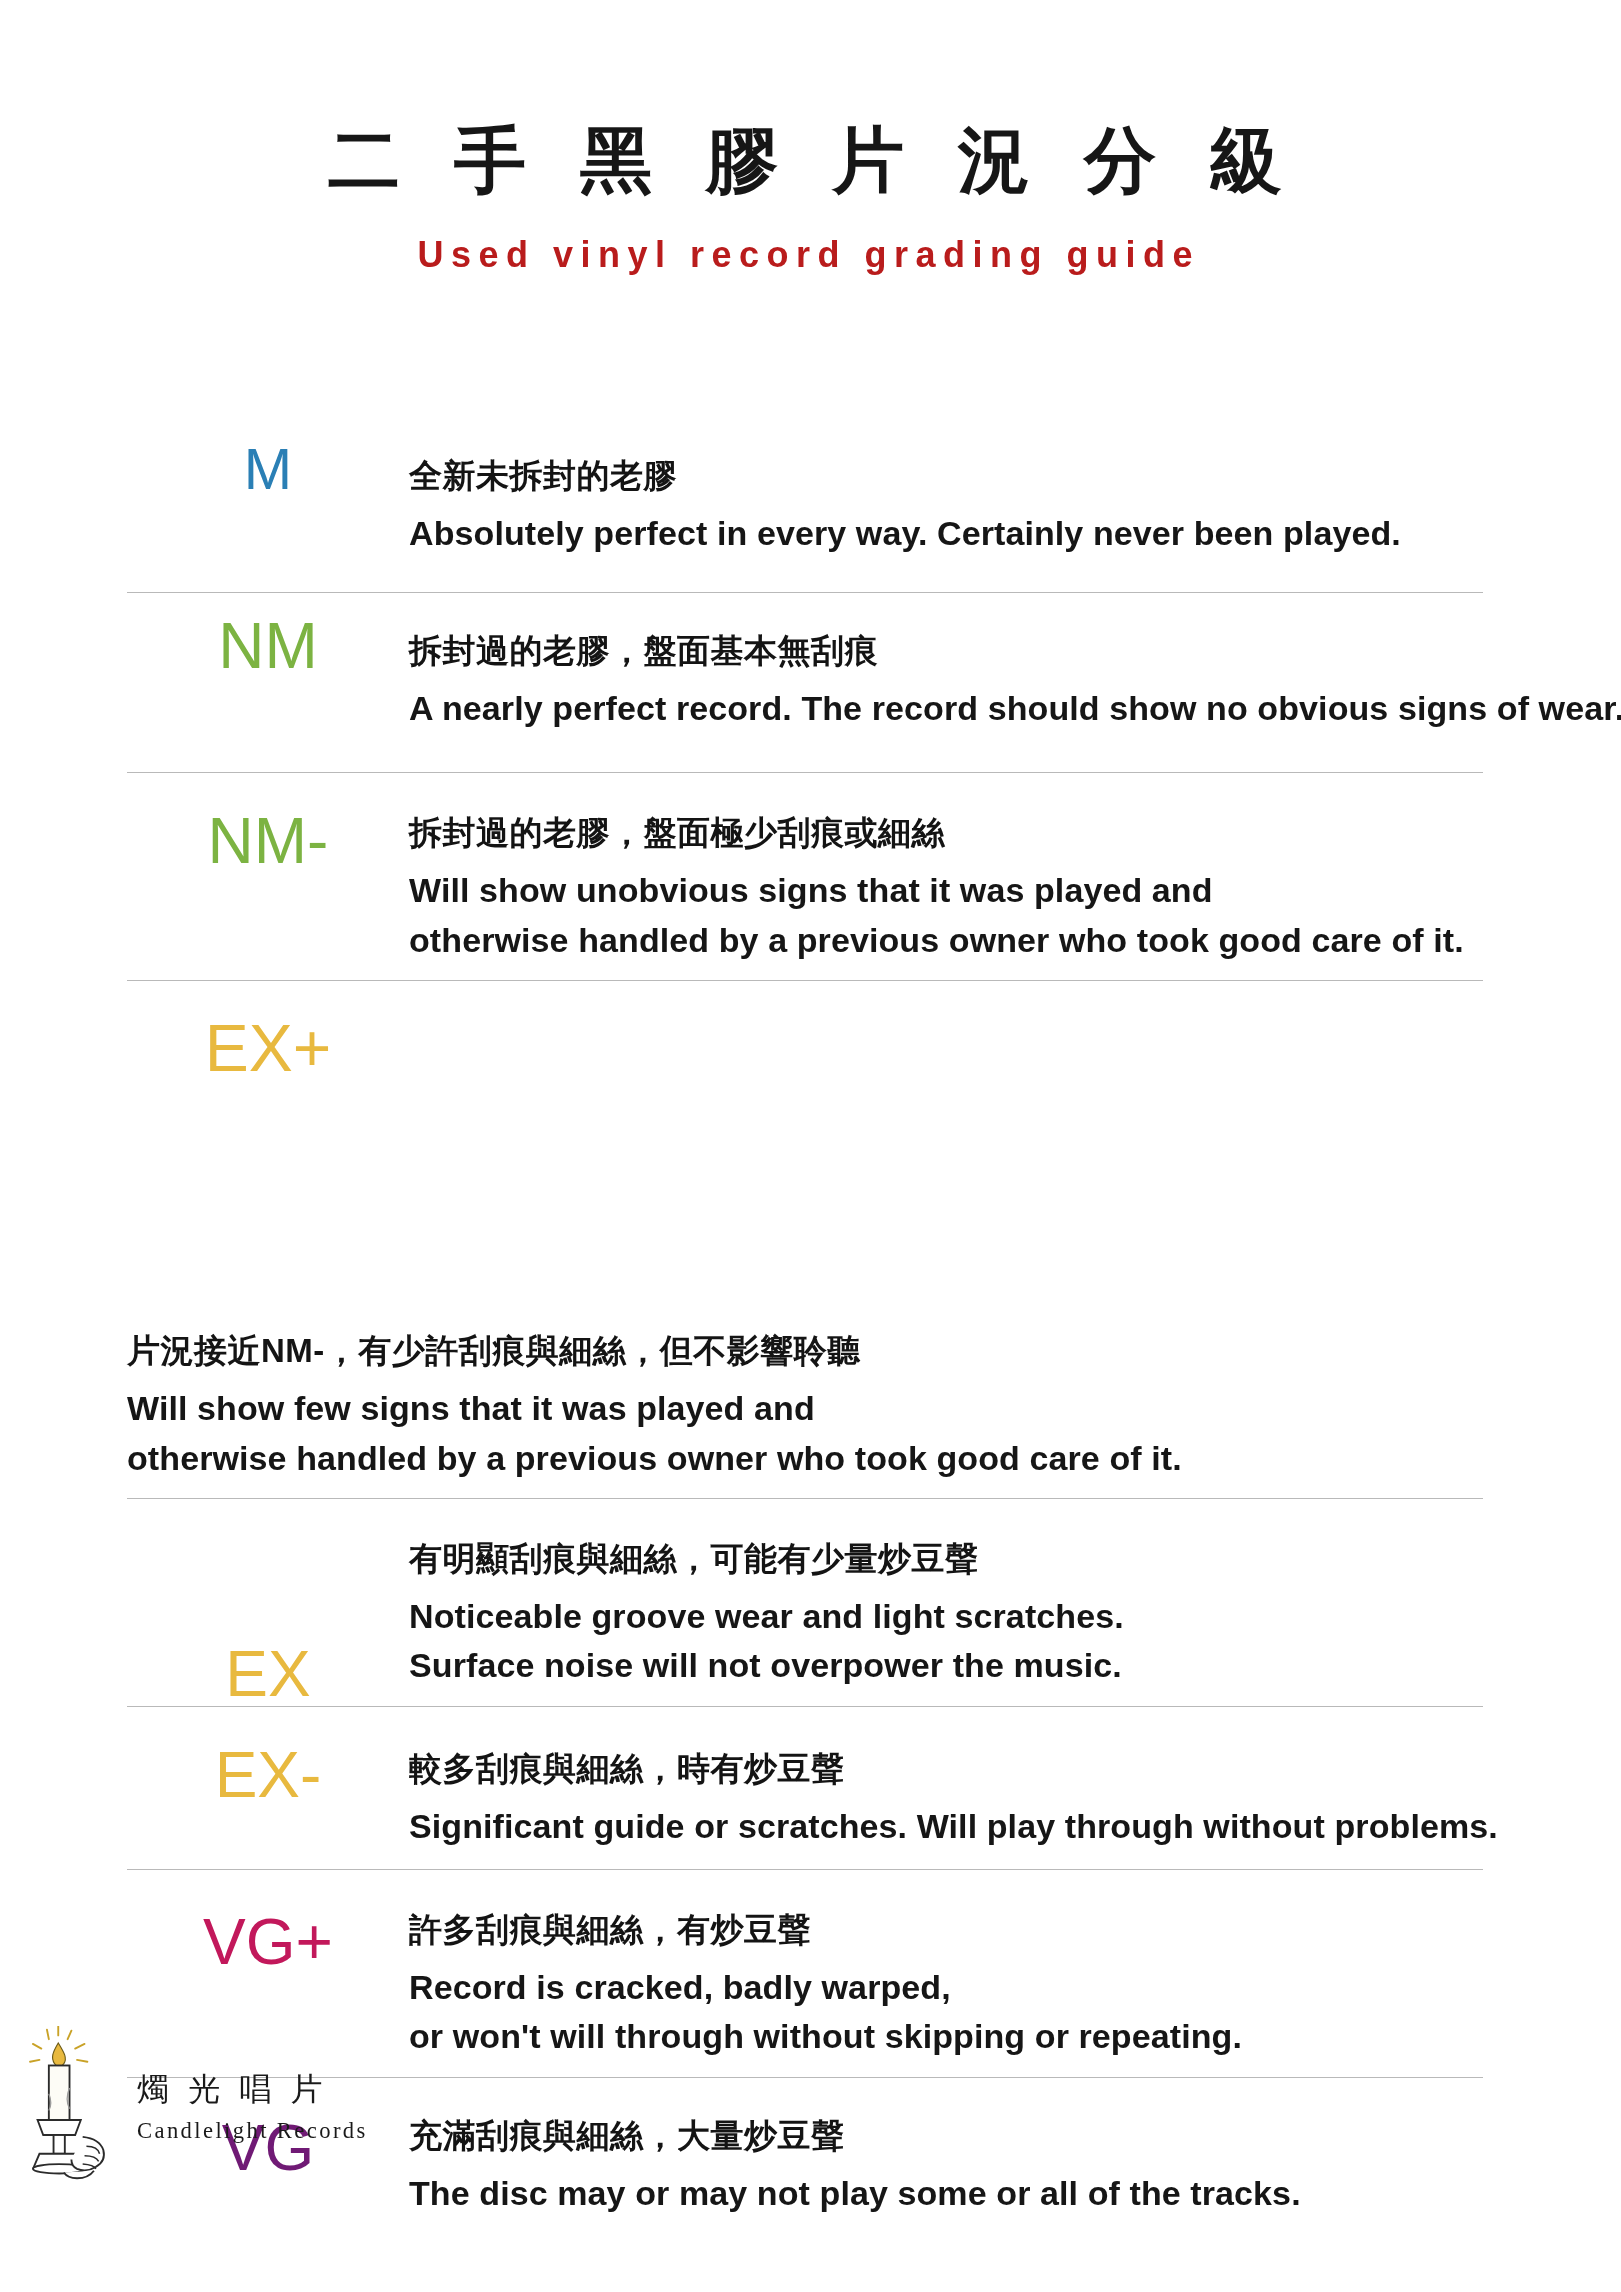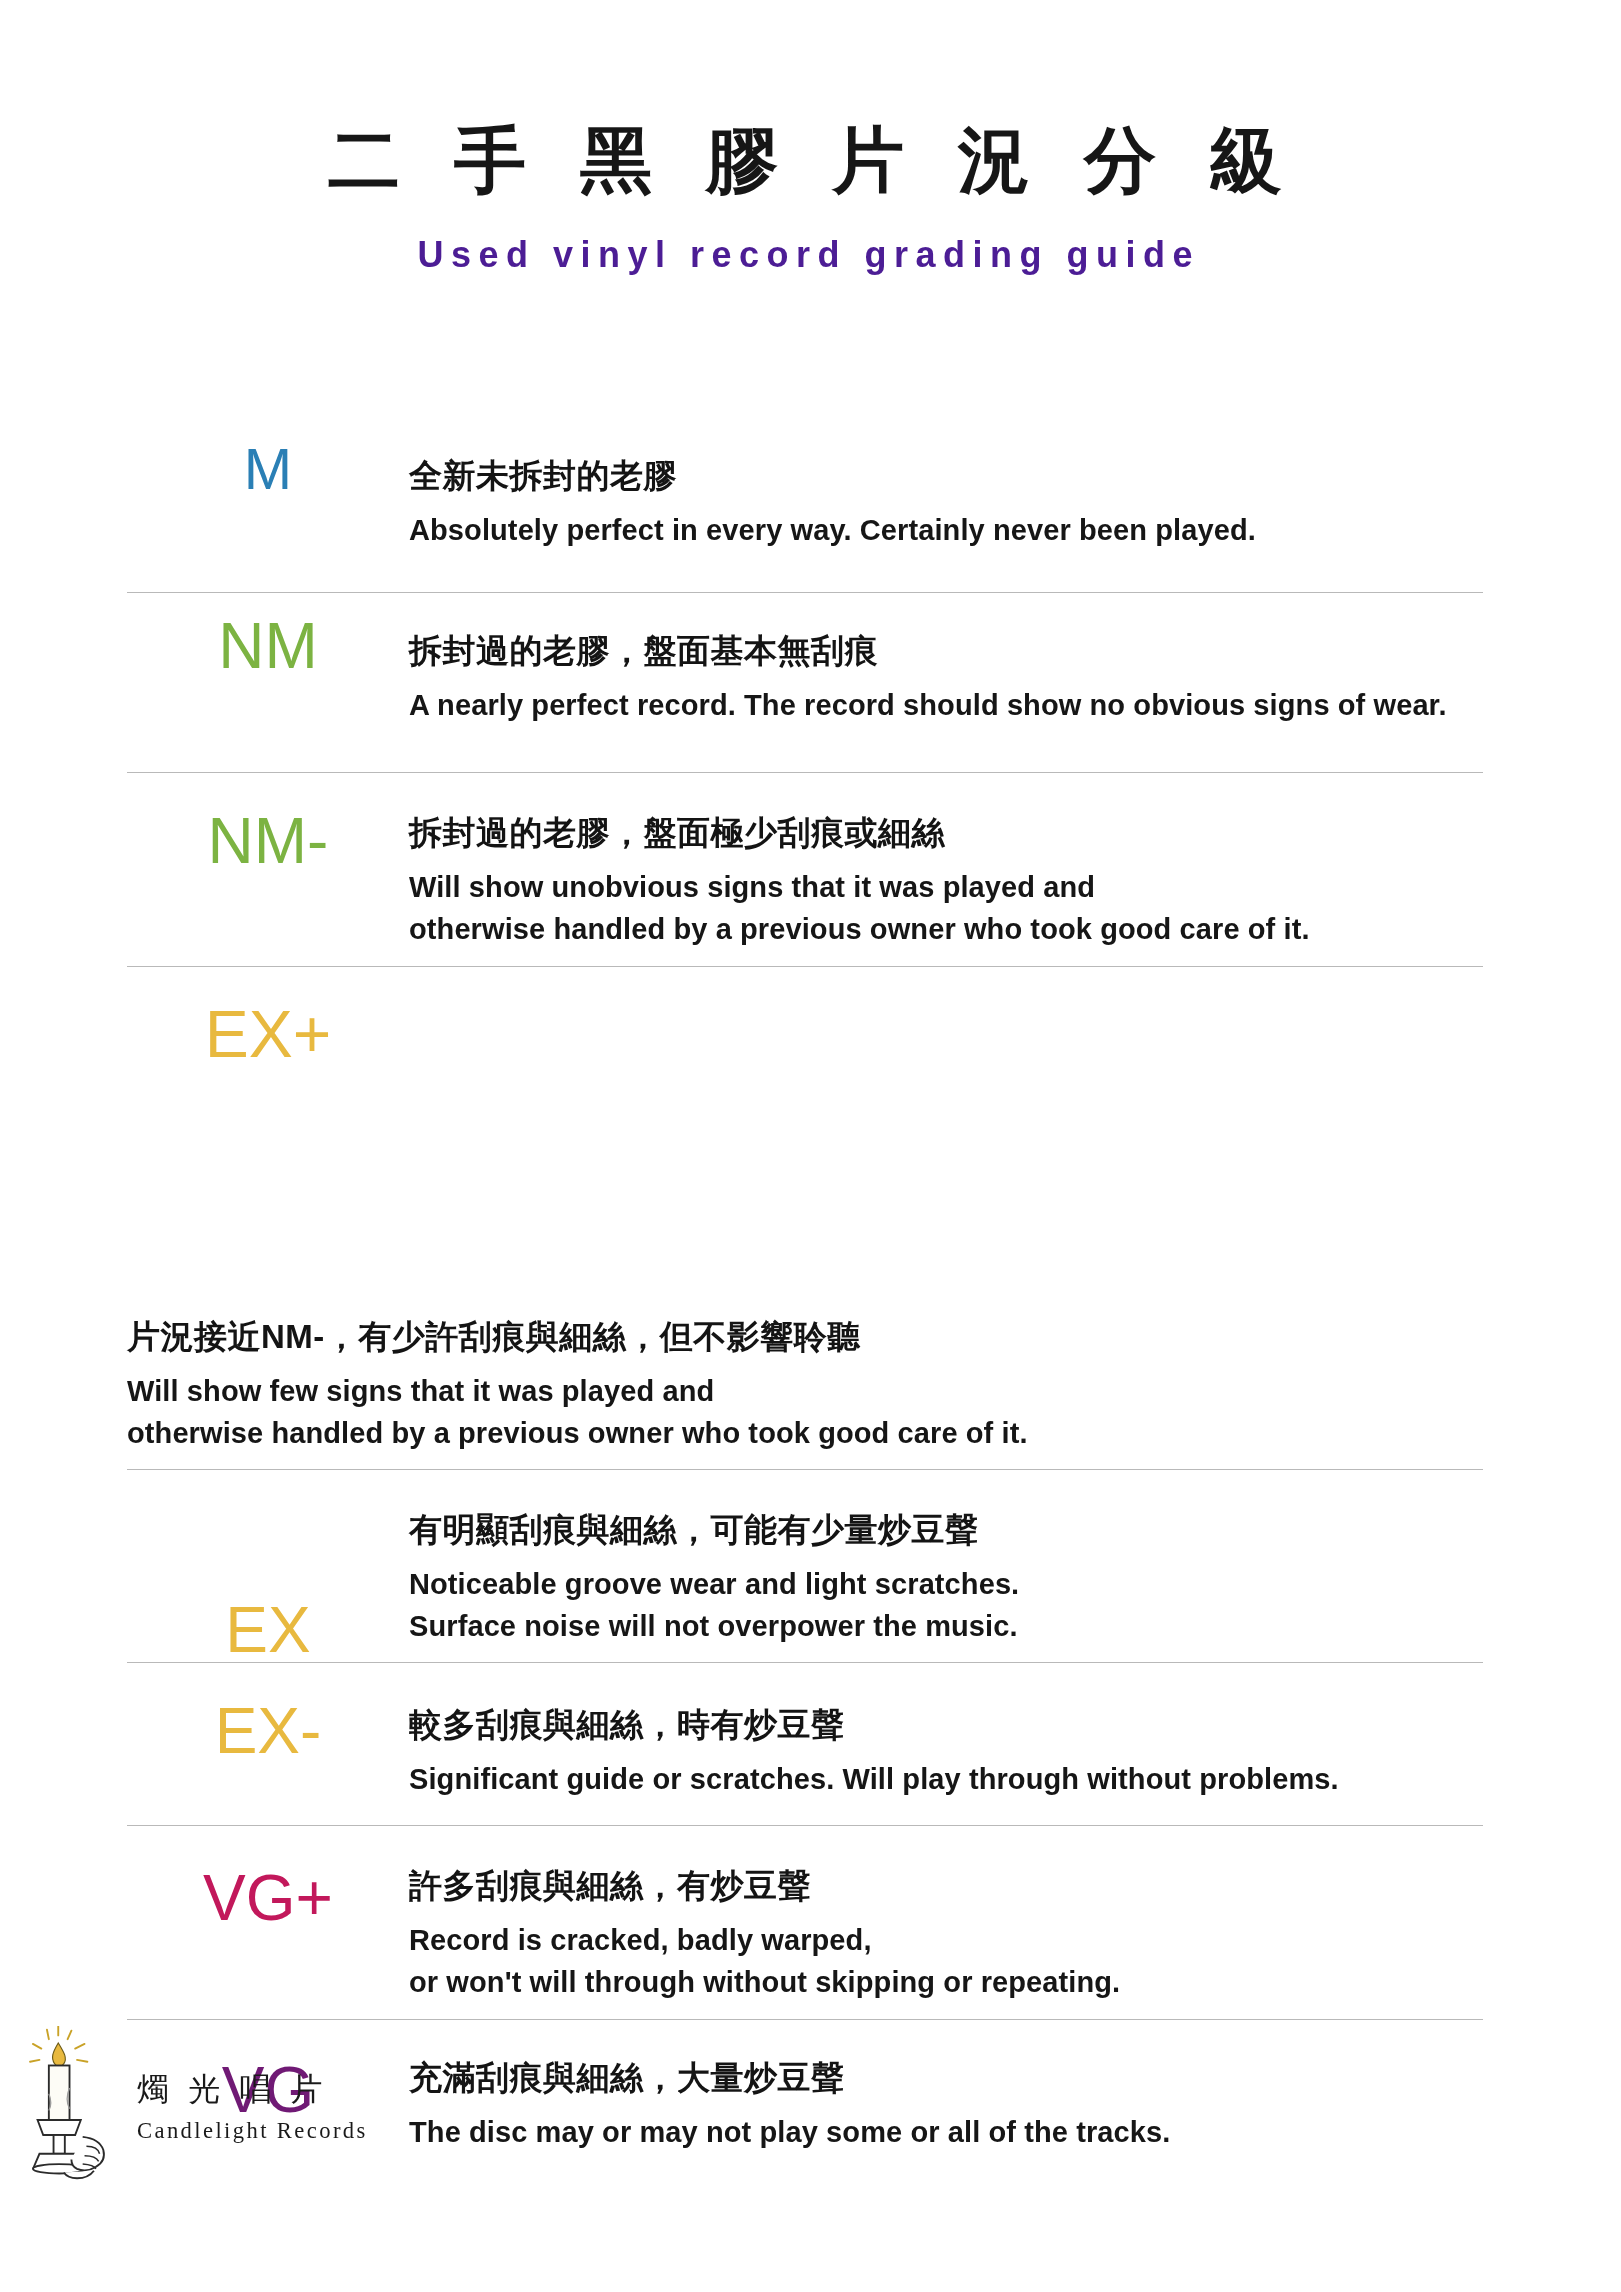--- a/index.html
+++ b/index.html
@@ -34,21 +34,21 @@
     letter-spacing: 17px;
     color: #161616;
     line-height: 1.1;
     margin: 0;
     padding-left: 17px;
   }
   .title-en {
     font-size: 36px;
     font-weight: 700;
     letter-spacing: 7.5px;
-    color: #4c1d95;
+    color: #b91c1c;
     margin: 0;
     padding-top: 34px;
     padding-left: 7.5px;
   }
 
   
   .grades {
     margin: 0 auto;
     padding-top: 151px;
     width: 1356px;
@@ -81,21 +81,21 @@
   }
   .grade-zh {
     font-size: 33px;
     font-weight: 700;
     color: #141414;
     line-height: 1.45;
     margin: 0 0 9.4px 0;
     letter-spacing: 0.5px;
   }
   .grade-en {
-    font-size: 29px;
+    font-size: 34px;
     font-weight: 700;
     color: #161616;
     line-height: 1.45;
     margin: 0;
     letter-spacing: 0.1px;
   }
   .grade-en div { white-space: nowrap; }
 
   
   .r0 { min-height: 165px; }

